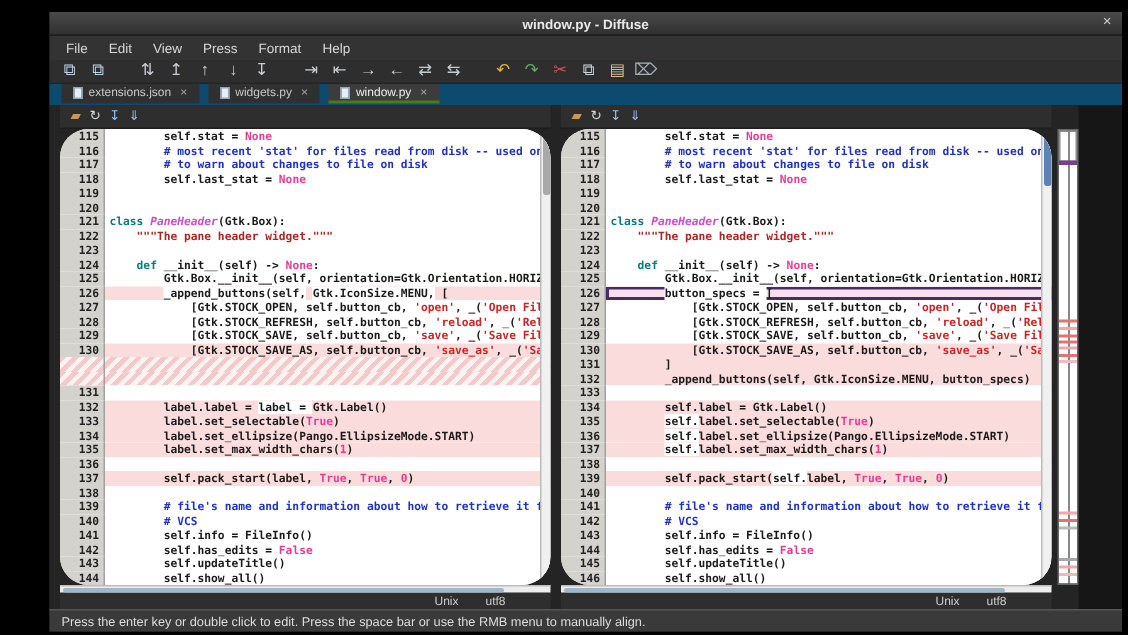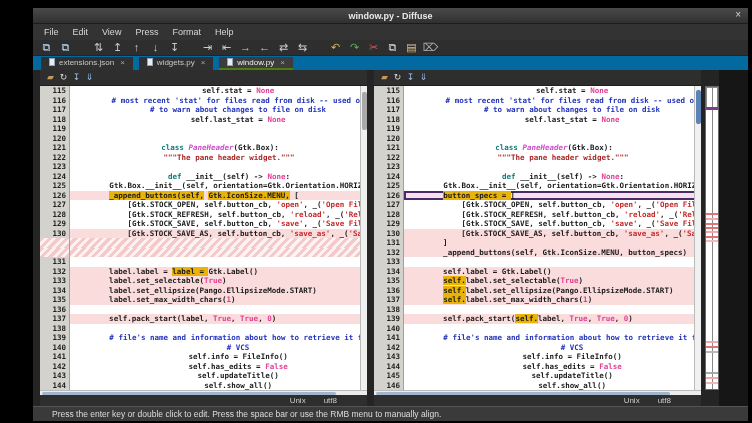--- a/index.html
+++ b/index.html
@@ -20,51 +20,51 @@
   .menubar { height:16px; background:#333333; display:flex; align-items:center; padding-left:4px; }
   .mi { color:#d8d8d8; font-size:9px; padding:0 7px; }
 
   
   .toolbar { height:16px; background:#2e2e2e; display:flex; align-items:center; padding-left:4px;
              border-bottom:1px solid #242424; }
   .tbtn { width:19px; text-align:center; font-size:11px; line-height:15px; }
   .tbtn.gap { margin-left:14px; }
 
   
-  .tabbar { height:14px; background:#0369a1; display:flex; align-items:center; padding-left:8px; }
+  .tabbar { height:14px; background:#0c4a6e; display:flex; align-items:flex-start; padding-left:8px; }
   .tab { height:13px; display:flex; align-items:center; padding:0 8px; margin-right:6px;
          background:#303030; color:#c8c8c8; font-size:8px; border-bottom:2px solid transparent; }
   .tab.active { background:#3c3c3c; color:#eeeeee; border-bottom:2px solid #4d7c0f; }
   .tabicon { width:6px; height:8px; background:#e8eef4; border:1px solid #8fa6bc; margin-right:4px; }
   .tabclose { margin-left:6px; color:#a8a8a8; font-size:8px; }
 
   
   .content { flex:1; display:flex; background:#242424; padding-left:7px; overflow:hidden; }
   .pane { width:327px; display:flex; flex-direction:column; }
   .pane.left { margin-right:7px; }
   .pane.right { margin-right:4px; }
   .phead { height:16px; background:#2e2e2e; display:flex; align-items:center; padding:0 4px;
            border-bottom:1px solid #1e1e1e; }
   .picon { width:13px; text-align:center; font-size:9px; line-height:15px; }
   .ptitle { flex:1; text-align:center; font-size:8px; color:#d6d6d6;
             white-space:nowrap; overflow:hidden; }
-  .pbody { height:304px; position:relative; background:#ffffff; overflow:hidden; }
+  .pbody { height:304px; position:relative; background:#ffffff; overflow:hidden;border-radius:19px; }
   .row { display:flex; height:9.5px; font-family:"DejaVu Sans Mono", monospace;
          font-size:7.5px; line-height:9.5px; font-weight:bold; }
   .g { width:30px; background:#d4d2cd; border-right:1px solid #a0a0a0; color:#222222;
        text-align:right; padding-right:3px; font-size:7.5px; }
   .code { flex:1; white-space:pre; overflow:hidden; padding-left:3px; }
-  .row.nor .code { background:#ffffff;text-align:center; }
+  .row.nor .code { background:#ffffff; }
   .row.chg .code { background:#fbdcdc; }
   .row.sel .code { background:#f6e0ea; box-shadow:inset 0 0 0 2px #4a2a6b; }
   .row.gap  { background:repeating-linear-gradient(135deg,#f3c9c9 0 3px,#fdf2f2 3px 6px); }
   .row.gap .g { background:transparent; }
   .sg-p { color:#1a1a1a; } .sg-c { color:#2233bb; } .sg-s { color:#c42727; }
   .sg-d { color:#a82828; } .sg-k { color:#0b7a78; } .sg-n { color:#c94fc9;font-style:italic; }
-  .sg-v { color:#e23d96; } .sg-em { color:#1a1a1a; background:#eab308;margin-top:41px; }
+  .sg-v { color:#e23d96; } .sg-em { color:#1a1a1a; background:#ffffff;margin-top:41px; }
   .vscroll { position:absolute; right:0; top:0; width:7px; height:100%;
              background:#f0f0f0; border-left:1px solid #bbbbbb; }
   .vthumb { position:absolute; left:1px; width:5px; border-radius:2px; }
   .vthumb.left { top:6px; height:38px; background:#a9a9a9; }
   .vthumb.right { top:4px; height:34px; background:#5d82b5; }
   .hscroll { height:5px; background:#ececec; border-top:1px solid #bbbbbb; position:relative; }
   .hthumb { position:absolute; left:2px; top:1px; height:3px; width:90%;
             background:#9fb6cb; border-radius:2px; }
   .pstatus { height:11px; background:#2e2e2e; display:flex; justify-content:flex-end;
              align-items:center; padding-right:30px; }
@@ -75,21 +75,21 @@
              background:linear-gradient(90deg,#ffffff 0 6px,#888888 6px 7px,#ffffff 7px 14px);
              border:1px solid #666666; }
   .mapmark { position:absolute; left:0; width:100%; }
   .mapview { position:absolute; left:0; top:0; width:100%; height:7%;
              border:1px solid #8a8a8a; }
   .rightvoid { flex:1; background:#161616; }
 
   
   .hintbar { height:15px; background:#3a3a3a; border-top:1px solid #555555;
              display:flex; align-items:center; padding-left:8px; }
-  .hintbar span { color:#dddddd; font-size:8.5px;margin-left:11px; }
+  .hintbar span { color:#dddddd; font-size:8.5px; }
 </style>
 </head>
 <body>
 
 <div class="stage">
   <div class="window">
     <div class="titlebar">
       <span class="title">window.py - Diffuse</span>
       <span class="close">×</span>
     </div>

